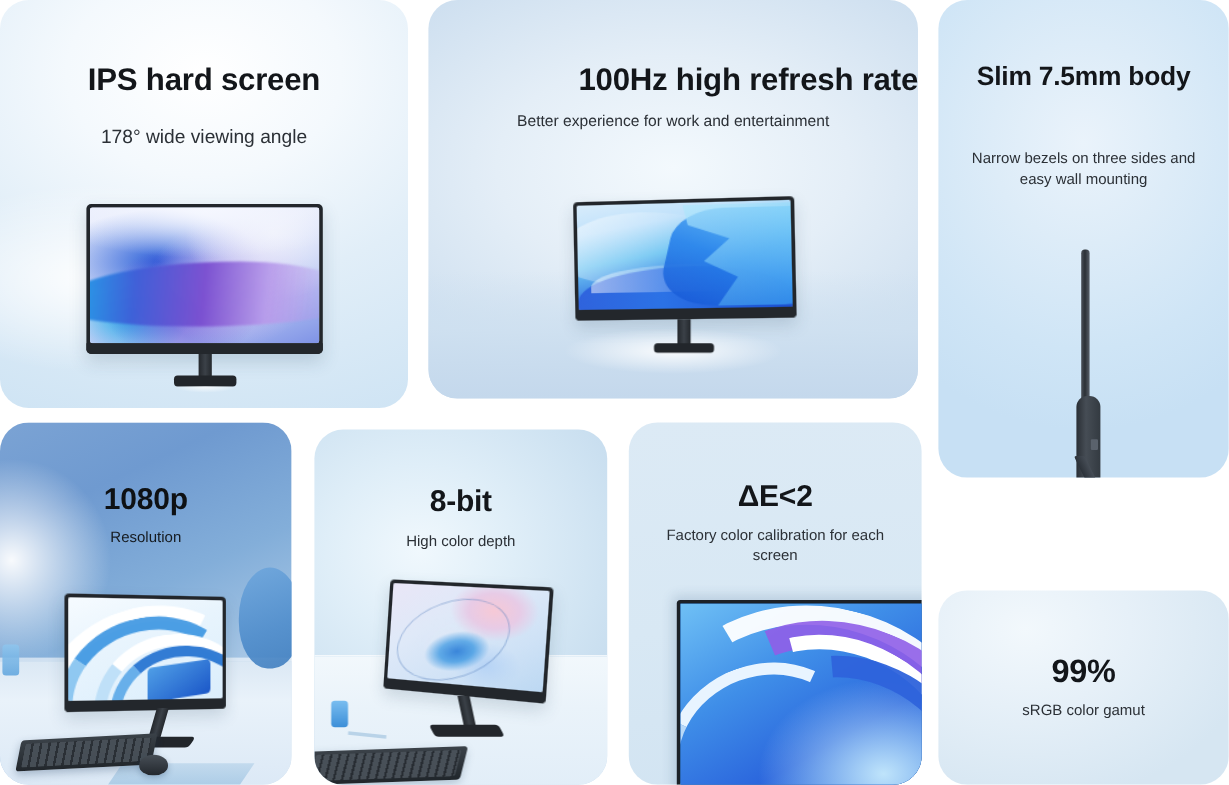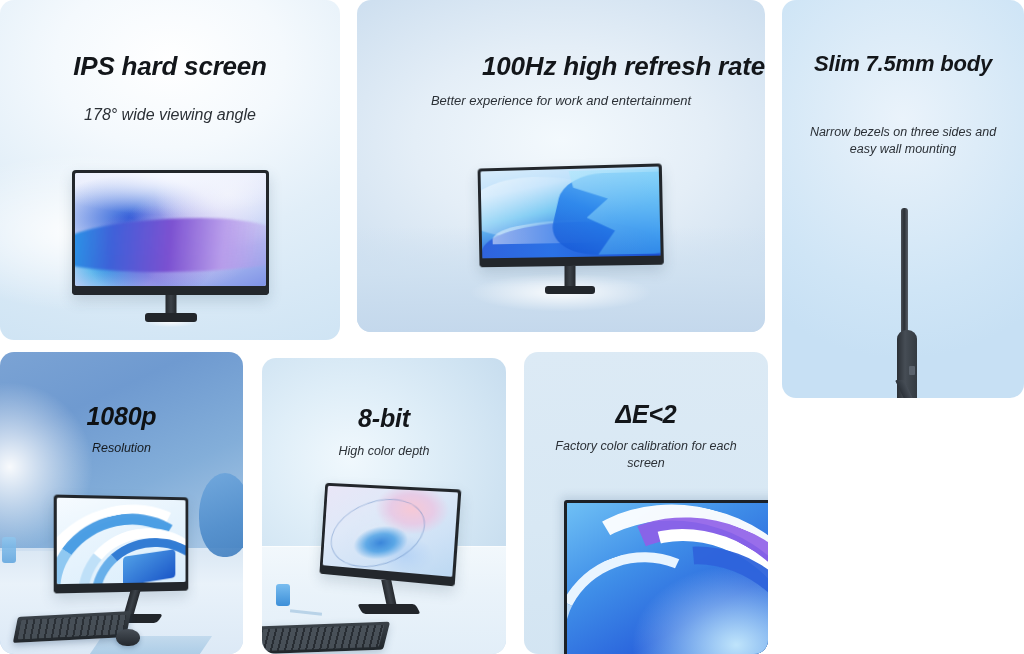--- a/index.html
+++ b/index.html
@@ -4,21 +4,21 @@
 <style>
   html,body{margin:0;padding:0;}
   body{
     width:1024px;height:654px;
     background:#ffffff;
     font-family:"Liberation Sans","DejaVu Sans",sans-serif;
     overflow:hidden;
     position:relative;
   }
   .stage{position:relative;width:1024px;height:654px;}
-  .panel{position:absolute;border-radius:14px;overflow:hidden;font-style:italic;}
+  .panel{position:absolute;border-radius:24px;overflow:hidden;}
   .ttl{
     position:absolute;left:0;right:0;text-align:center;
     font-weight:bold;color:#13161a;letter-spacing:-0.2px;
     line-height:1.12;
   }
   .sub{
     position:absolute;left:0;right:0;text-align:center;
     color:#2b3036;line-height:1.35;
   }
 
@@ -340,14 +340,18 @@
           <div class="ring s1"></div>
             <div class="ring s2"></div>
             <div class="ring s3"></div>
           <div class="ring s4"></div>
             <div class="ring s5"></div>
         </div>
       </div>
     </div>
   </div>
 
+  <div class="panel" id="p7">
+    <div class="ttl">99%</div>
+    <div class="sub">sRGB color gamut</div>
+  </div>
 
 </div>
 
 </body></html>

